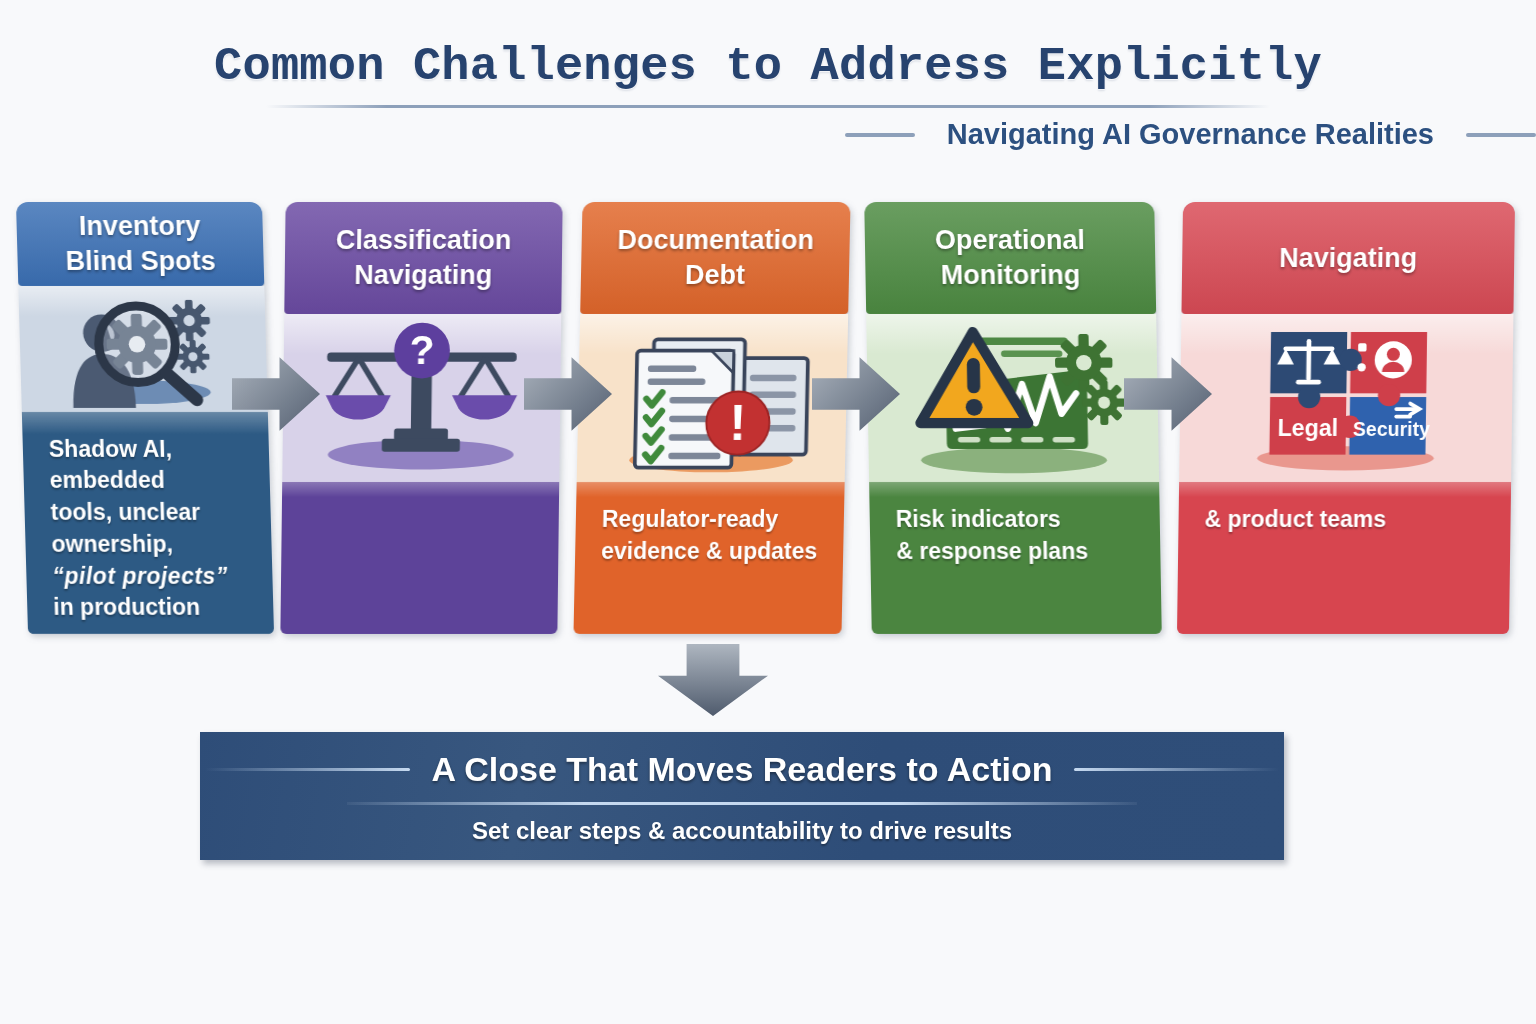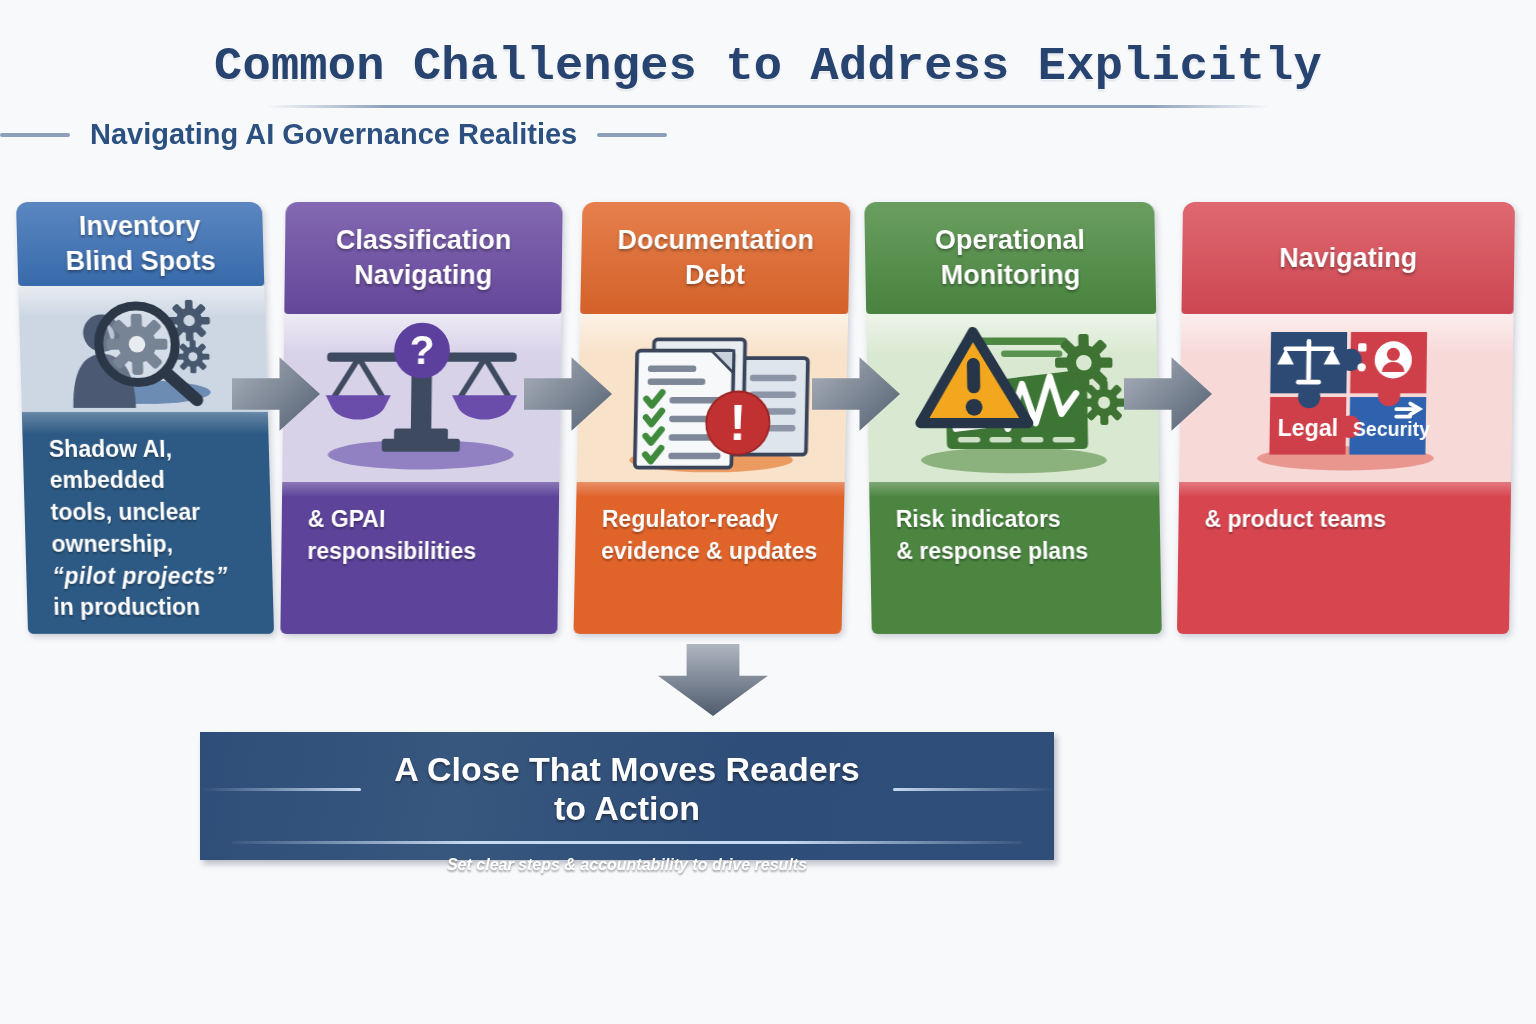--- a/index.html
+++ b/index.html
@@ -16,21 +16,21 @@
   .main-title {
     font-size:47px; font-weight:800; letter-spacing:.2px;
     color: var(--title-color, #27436f);
     text-shadow: 0 1px 1px rgba(255,255,255,.8), 0 2px 2px rgba(40,60,100,.15);
     font-family: Liberation Mono, monospace;
   }
   .title-rule {
     width:1004px; height:3px; margin:12px auto 10px;
     background: linear-gradient(to right, rgba(141,160,186,0), var(--divider-color,#8da0ba) 12%, var(--divider-color,#8da0ba) 88%, rgba(141,160,186,0));
   }
-  .subtitle-row { display:flex; align-items:center; justify-content:flex-start; gap:20px; }
+  .subtitle-row { display:flex; align-items:center; justify-content:flex-end; gap:32px; }
   .subtitle-dash { width:70px; height:4px; border-radius:2px; background: var(--divider-color,#8da0ba); }
   .subtitle-text { font-size:29px; font-weight:700; color: var(--subtitle-color,#2c5080); }
 
   
   .strip { position:absolute; left:0; top:202px; width:1536px; height:432px; }
   .col {
     position:absolute; top:0; height:432px;
     display:flex; flex-direction:column;
     filter: drop-shadow(2px 3px 3px rgba(60,70,90,.25));
   }
@@ -73,35 +73,35 @@
 
   .down-arrow {
     position:absolute; left:658px; top:644px; width:110px; height:72px;
     background: linear-gradient(180deg, var(--arrow-light,#aeb6c0), var(--arrow-dark,#4f5b6d));
     clip-path: polygon(26% 0, 74% 0, 74% 44%, 100% 44%, 50% 100%, 0 44%, 26% 44%);
     filter: drop-shadow(1px 2px 2px rgba(0,0,0,.25));
   }
 
   
   .banner {
-    position:absolute; left:200px; top:732px; width:854px; height:128px;
+    position:absolute; left:200px; top:732px; width:1084px; height:128px;
     background: linear-gradient(100deg, var(--banner-bg,#2e4d78), #38577f 30%, var(--banner-bg,#2e4d78) 62%, #2f4e79);
     box-shadow: 3px 4px 6px rgba(40,50,70,.3);
     color:#fff; text-align:center; padding-top:18px;
   }
   .banner-title-row { display:flex; align-items:center; justify-content:center; gap:22px; }
   .banner-line { width:205px; height:3px; border-radius:2px; }
   .banner-line.left  { background: linear-gradient(to right, rgba(255,255,255,0), var(--banner-line,#c5d9f0)); }
   .banner-line.right { background: linear-gradient(to left,  rgba(255,255,255,0), var(--banner-line,#c5d9f0)); }
   .banner-title { font-size:34px; font-weight:800; text-shadow:0 2px 3px rgba(0,0,0,.4); }
   .banner-rule {
     width:790px; height:3px; margin:13px auto 12px;
     background: linear-gradient(to right, rgba(255,255,255,.05), var(--banner-line,#c5d9f0) 30%, var(--banner-line,#c5d9f0) 70%, rgba(255,255,255,.05));
   }
-  .banner-sub { font-size:16px; font-weight:700; font-style:italic; text-shadow:0 2px 2px rgba(0,0,0,.35); }
+  .banner-sub { font-size:24px; font-weight:700; text-shadow:0 2px 2px rgba(0,0,0,.35); }
 </style>
 </head>
 <body>
 
 <svg width="0" height="0" style="position:absolute" aria-hidden="true">
   <defs>
     <symbol id="gear" viewBox="-50 -50 100 100">
       <g fill="currentColor">
         <rect x="-9" y="-50" width="18" height="26" rx="5"></rect>
         <rect x="-9" y="-50" width="18" height="26" rx="5" transform="rotate(45)"></rect>
@@ -182,21 +182,20 @@
           </g>
           <path d="M27,82 h70 l-7,14 a30,19 0 0 1 -56,0 z" fill="#6a4cab"></path>
           <path d="M163,82 h70 l-7,14 a30,19 0 0 1 -56,0 z" fill="#6a4cab"></path>
           <g>
             <circle cx="130" cy="34" r="30" fill="#5d3f9e"></circle>
             <text x="130" y="48" text-anchor="middle" font-size="44" font-weight="bold" fill="#ffffff">?</text>
           </g>
         </svg>
       </div>
       <div class="col-desc">
-        <div>&amp; GPAI responsibilities</div>
       </div>
     </article>
 
     <article class="col col-3" style="--header: #e1672b; --tint: #f8e2c9; --body: #e0632a; --oval: #eb9a60;">
       <div class="col-header">
         <div>Documentation</div>
         <div>Debt</div>
       </div>
       <div class="col-iconarea">
         <svg viewBox="0 0 260 170">

